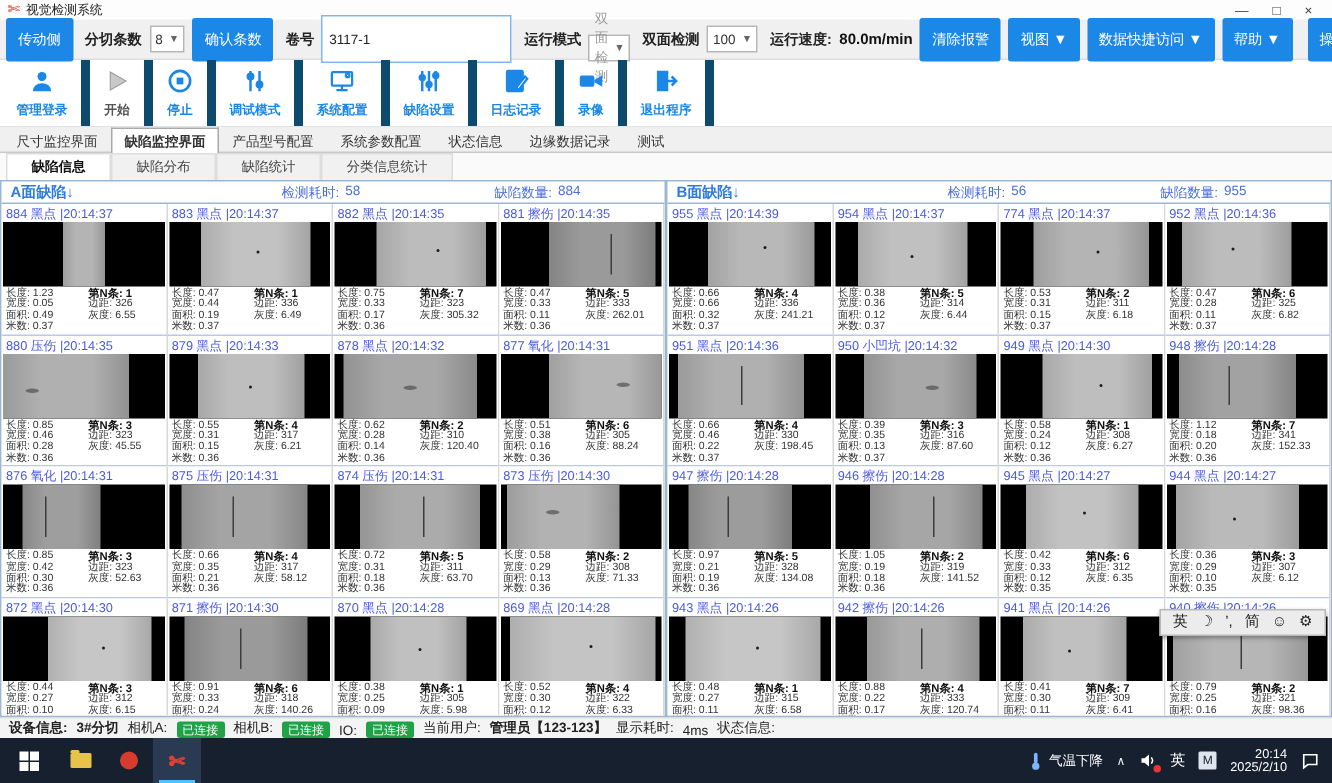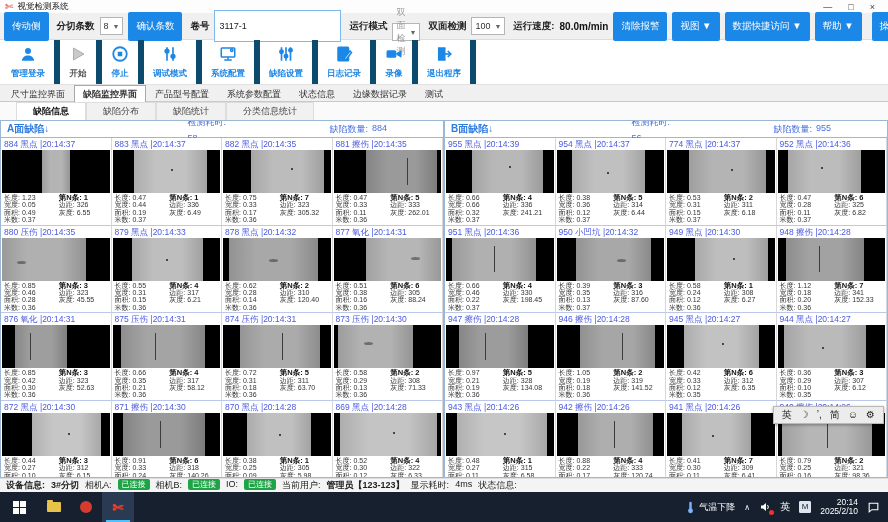--- a/index.html
+++ b/index.html
@@ -31,48 +31,48 @@
   .action { display: flex; flex-direction: column; align-items: center; justify-content: center; gap: 2px; padding: 0 9px; background: none; border: none; border-right: 6px solid #0c4a6e; cursor: pointer; }
   .action-label { font-size: 8.5px; color: #1b87e6; font-weight: bold; white-space: nowrap; }
   .action.gray .action-label { color: #555; }
 
   
   .maintabs { height: 17px; background: #f0f0f0; display: flex; align-items: flex-start; padding-left: 2px; border-bottom: 1px solid #c9c9c9; }
   .maintab { font-size: 9px; color: #333; padding: 2px 8px 3px; border: 1px solid transparent; cursor: pointer; white-space: nowrap; }
   .maintab.active { background: #fff; border: 1px solid #a9a9a9; border-bottom-color: #fff; font-weight: bold; }
 
   
-  .subtabs { height: 18px; background: #fafafa; display: flex; align-items: stretch; padding-left: 16px; }
+  .subtabs { height: 18px; background: #fafafa; display: flex; align-items: stretch; padding-left: 4px; }
   .subtab { font-size: 9px; color: #444; padding: 0 16px; display: flex; align-items: center; background: #f1f1f1; border: 1px solid #ddd; border-bottom: none; cursor: pointer; white-space: nowrap; }
   .subtab.active { background: #fff; font-weight: bold; color: #111; }
 
   
   .panels { display: flex; height: 358px; }
   .panel { width: 50%; border: 1px solid #9bb7d4; display: flex; flex-direction: column; overflow: hidden; }
   .panel + .panel { border-left: 1px solid #9bb7d4; }
   .panel-head { height: 17px; display: flex; align-items: center; padding: 0 6px; border-bottom: 1px solid #9bb7d4; }
   .panel-title { color: #2e7ce0; font-weight: bold; font-size: 10px; width: 42%; }
   .panel-mid, .panel-count { color: #4a6ee0; font-size: 9px; display: flex; gap: 4px; }
-  .panel-mid { width: 33%; flex-direction: column; }
+  .panel-mid { width: 33%; }
   .grid { flex: 1; display: grid; grid-template-columns: repeat(4, 1fr); grid-auto-rows: 1fr; }
   .cell { border-right: 1px solid #d8d8d8; border-bottom: 1px solid #bcc8ea; display: flex; flex-direction: column; overflow: hidden; cursor: pointer; background: #fff; }
   .cell-head { font-size: 8.5px; color: #4a5ae0; padding: 1px 3px 0; height: 12px; white-space: nowrap; overflow: hidden; }
   .cell-img { height: 43px; background: #000; position: relative; margin: 0 1px; overflow: hidden; }
   .band { position: absolute; top: 0; bottom: 0; }
   .d-dot { position: absolute; width: 2px; height: 2px; background: #1c1c1c; border-radius: 50%; }
   .d-vline { position: absolute; width: 1px; height: 62%; top: 19%; background: #3c3c3c; }
   .d-smudge { position: absolute; width: 9px; height: 3px; background: rgba(55,55,55,.55); border-radius: 50%; }
   .cell-meta { flex: 1; display: flex; font-size: 7px; color: #333; line-height: 7.4px; padding: 1px 3px; }
   .meta-l { width: 53%; }
   .meta-r { width: 47%; }
   .meta-line { white-space: nowrap; }
   .meta-r .meta-line:first-child { font-weight: bold; font-size: 7.5px; color: #111; }
 
   
-  .statusbar { height: 14px; background: #f4f4f4; border-top: 1px solid #ddd; display: flex; align-items: flex-start; gap: 6px; padding: 0 6px; font-size: 9px; color: #222; white-space: nowrap; }
+  .statusbar { height: 14px; background: #f4f4f4; border-top: 1px solid #ddd; display: flex; align-items: flex-end; gap: 6px; padding: 0 6px; font-size: 9px; color: #222; white-space: nowrap; }
   .sb-strong { font-weight: bold; }
   .badge-green { background: #1ea446; color: #fff; font-size: 8px; padding: 0 4px; border-radius: 2px; line-height: 11px; }
 
   
   .ime-bar { position: absolute; right: 4px; top: 406px; height: 18px; background: #ececec; border: 1px solid #b9b9b9; box-shadow: 0 1px 3px rgba(0,0,0,.35); display: flex; align-items: center; gap: 8px; padding: 0 8px; font-size: 10px; color: #222; z-index: 5; }
   .ime-bar span { cursor: pointer; line-height: 16px; }
 
   
   .taskbar { height: 30px; background: #16202f; display: flex; align-items: center; color: #fff; }
   .tb-start { width: 38px; height: 30px; display: flex; align-items: center; justify-content: center; background: none; border: none; cursor: pointer; }

